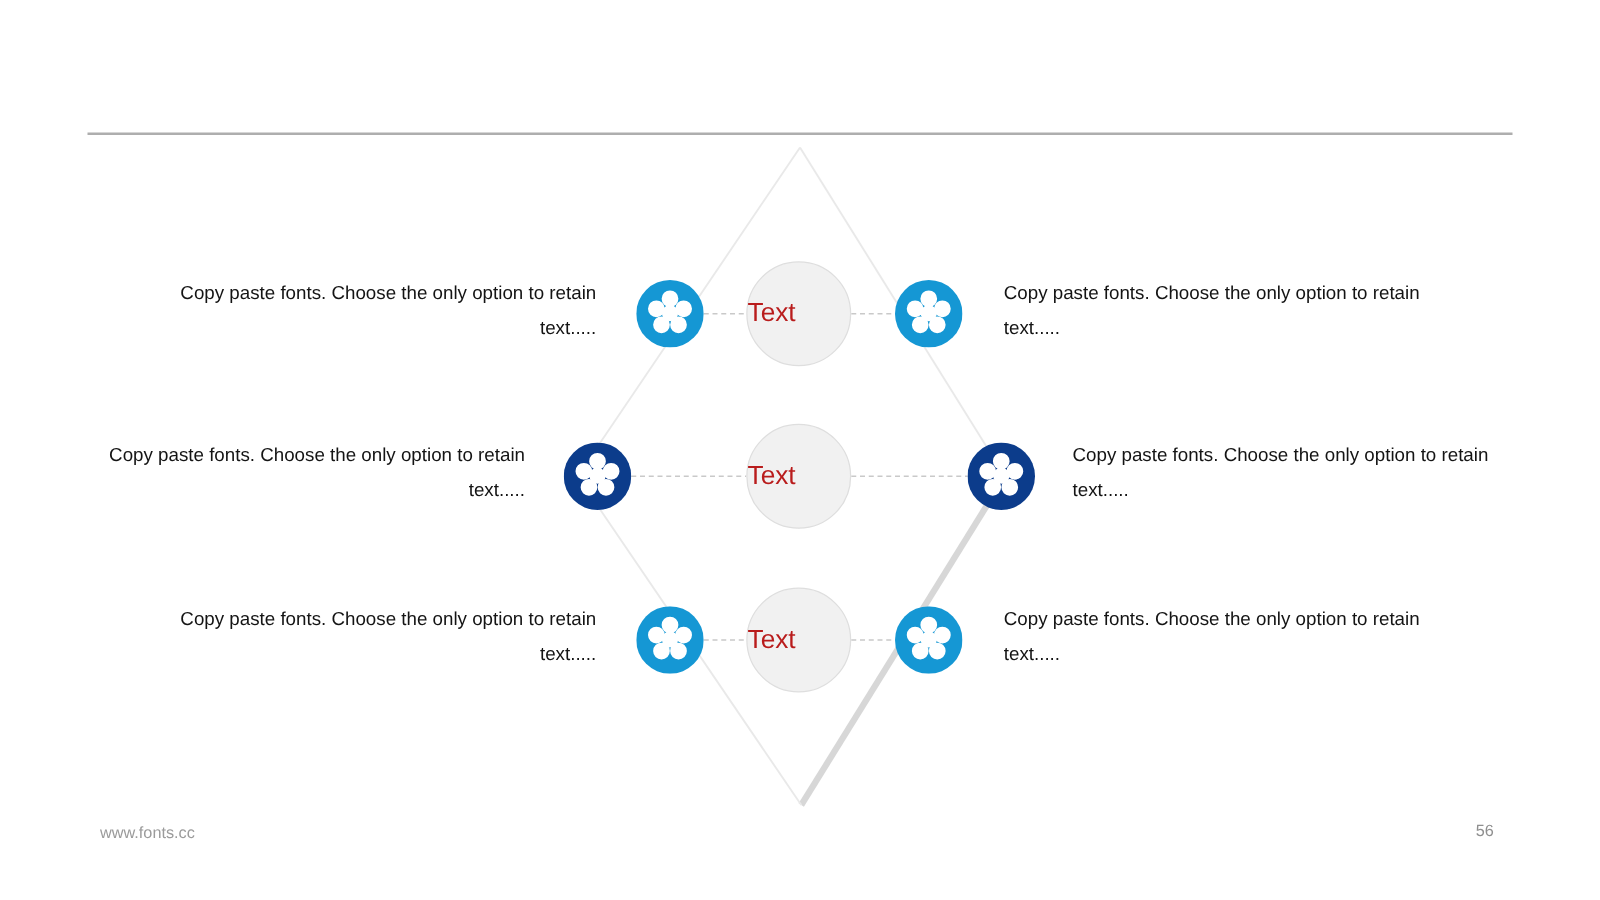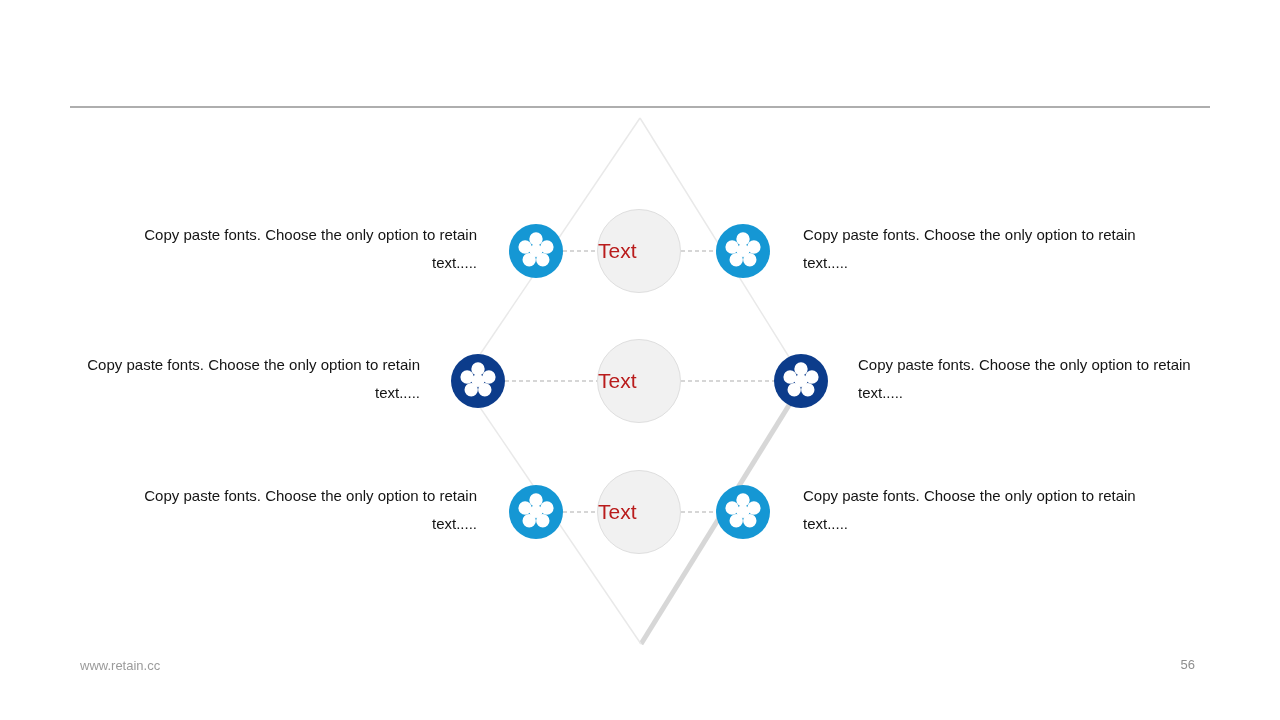--- a/index.html
+++ b/index.html
@@ -194,16 +194,16 @@
     <svg viewBox="0 0 54 54">
       <circle cx="27" cy="27" r="27" fill="#1597d4"></circle>
       <use href="#hub-glyph"></use>
     </svg>
   </div>
   <div class="tblock r2-text-r">
     <span>Copy paste fonts. Choose the only option to retain</span>
     <span>text.....</span>
   </div>
 
-  <div class="footer-url">www.retain.cc</div>
+  <div class="footer-url">www.fonts.cc</div>
   <div class="page-num">56</div>
 
 </div>
 
 </body></html>

